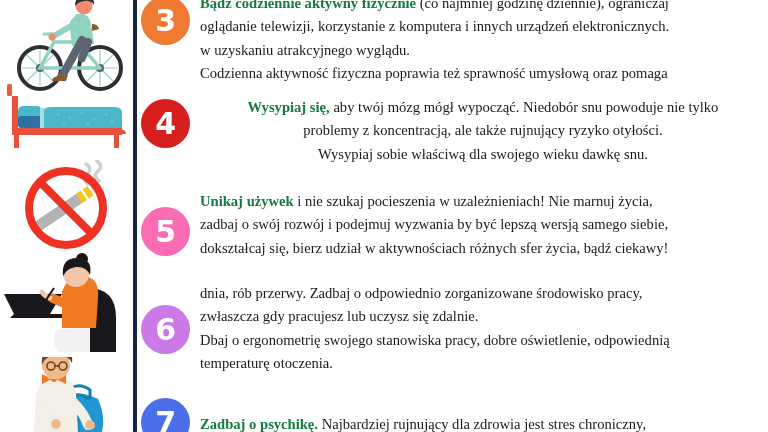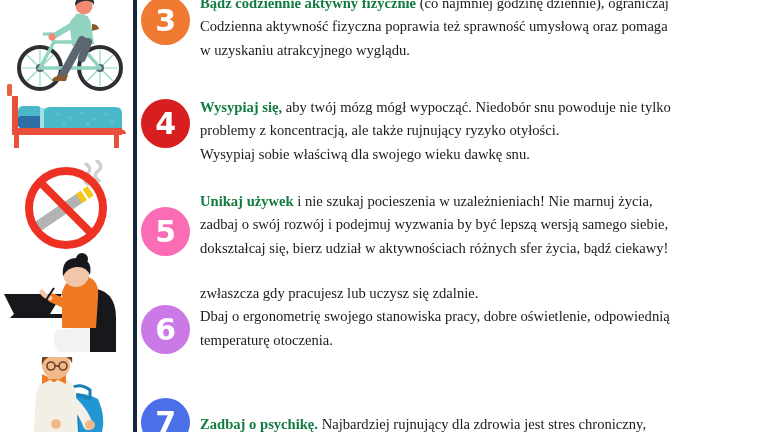--- a/index.html
+++ b/index.html
@@ -252,46 +252,48 @@
   </div>
 
   <div id="divider"></div>
 
   <div id="content-column">
 
     <div class="tip" style="top:-8px;">
       <div class="badge" style="top:4px;background:#f07a31;">3</div>
       <div class="tip-text" style="top:0px;">
         <p><span class="lead">Bądź codziennie aktywny fizycznie</span><span> (co najmniej godzinę dziennie), ograniczaj</span></p>
+        <p>oglądanie telewizji, korzystanie z komputera i innych urządzeń elektronicznych.</p>
+        <p>w uzyskaniu atrakcyjnego wyglądu.</p>
         <p>Codzienna aktywność fizyczna poprawia też sprawność umysłową oraz pomaga</p>
-        <p>w uzyskaniu atrakcyjnego wyglądu.</p>
       </div>
     </div>
 
     <div class="tip" style="top:96px;">
       <div class="badge" style="top:3px;background:#d81f20;">4</div>
-      <div class="tip-text" style="top:0px;">
+      <div class="tip-text" style="top:0px;text-align:center;">
         <p><span class="lead">Wysypiaj się,</span><span> aby twój mózg mógł wypocząć. Niedobór snu powoduje nie tylko</span></p>
         <p>problemy z koncentracją, ale także rujnujący ryzyko otyłości.</p>
         <p>Wysypiaj sobie właściwą dla swojego wieku dawkę snu.</p>
       </div>
     </div>
 
     <div class="tip" style="top:190px;">
       <div class="badge" style="top:17px;background:#fa6cb4;">5</div>
       <div class="tip-text" style="top:0px;font-family:Liberation Serif, serif;">
         <p><span class="lead">Unikaj używek</span><span> i nie szukaj pocieszenia w uzależnieniach! Nie marnuj życia,</span></p>
         <p>zadbaj o swój rozwój i podejmuj wyzwania by być lepszą wersją samego siebie,</p>
         <p>dokształcaj się, bierz udział w aktywnościach różnych sfer życia, bądź ciekawy!</p>
       </div>
     </div>
 
     <div class="tip" style="top:282px;">
       <div class="badge" style="top:23px;background:#cc79e8;">6</div>
       <div class="tip-text" style="top:0px;">
+        <p>dnia, rób przerwy. Zadbaj o odpowiednio zorganizowane środowisko pracy,</p>
         <p>zwłaszcza gdy pracujesz lub uczysz się zdalnie.</p>
         <p>Dbaj o ergonometrię swojego stanowiska pracy, dobre oświetlenie, odpowiednią</p>
         <p>temperaturę otoczenia.</p>
       </div>
     </div>
 
     <div class="tip" style="top:398px;">
       <div class="badge" style="top:0px;background:#4a6fe8;">7</div>
       <div class="tip-text" style="top:15px;">
         <p><span class="lead">Zadbaj o psychikę.</span><span> Najbardziej rujnujący dla zdrowia jest stres chroniczny,</span></p>

